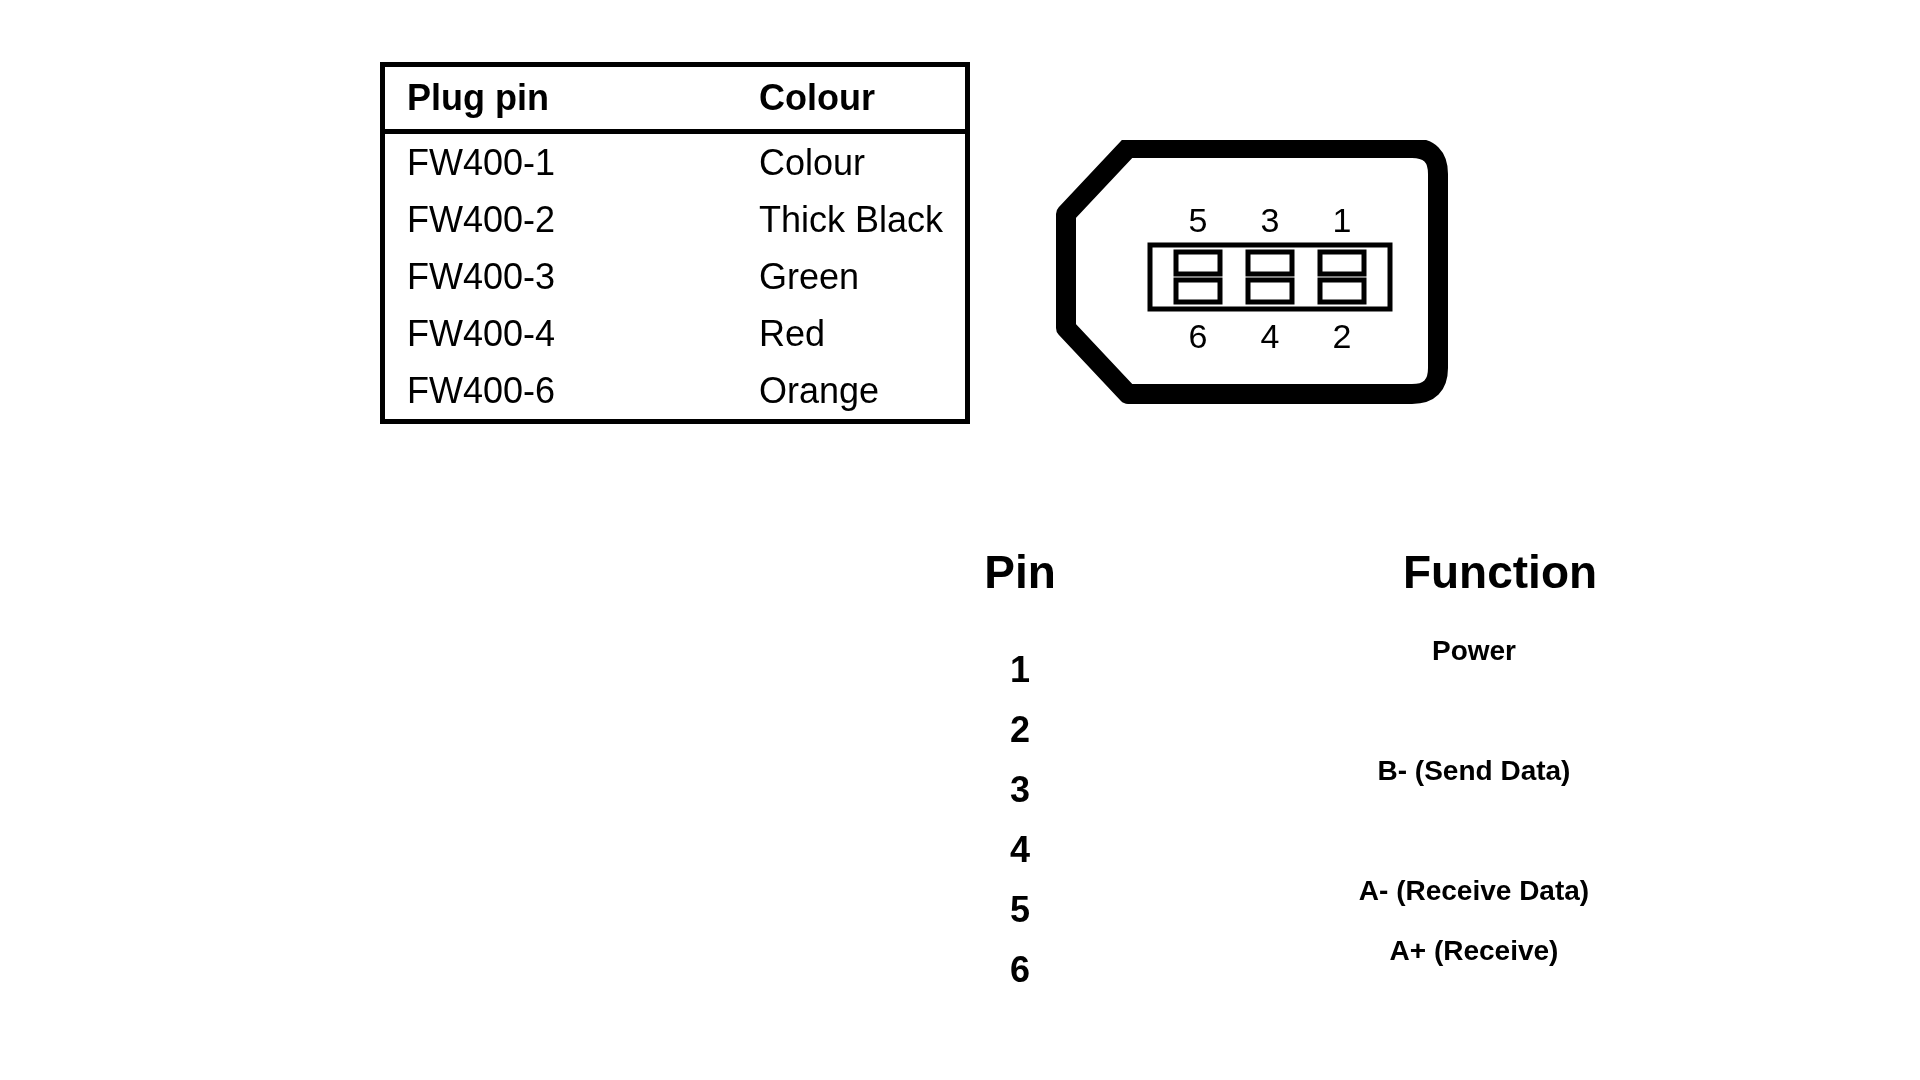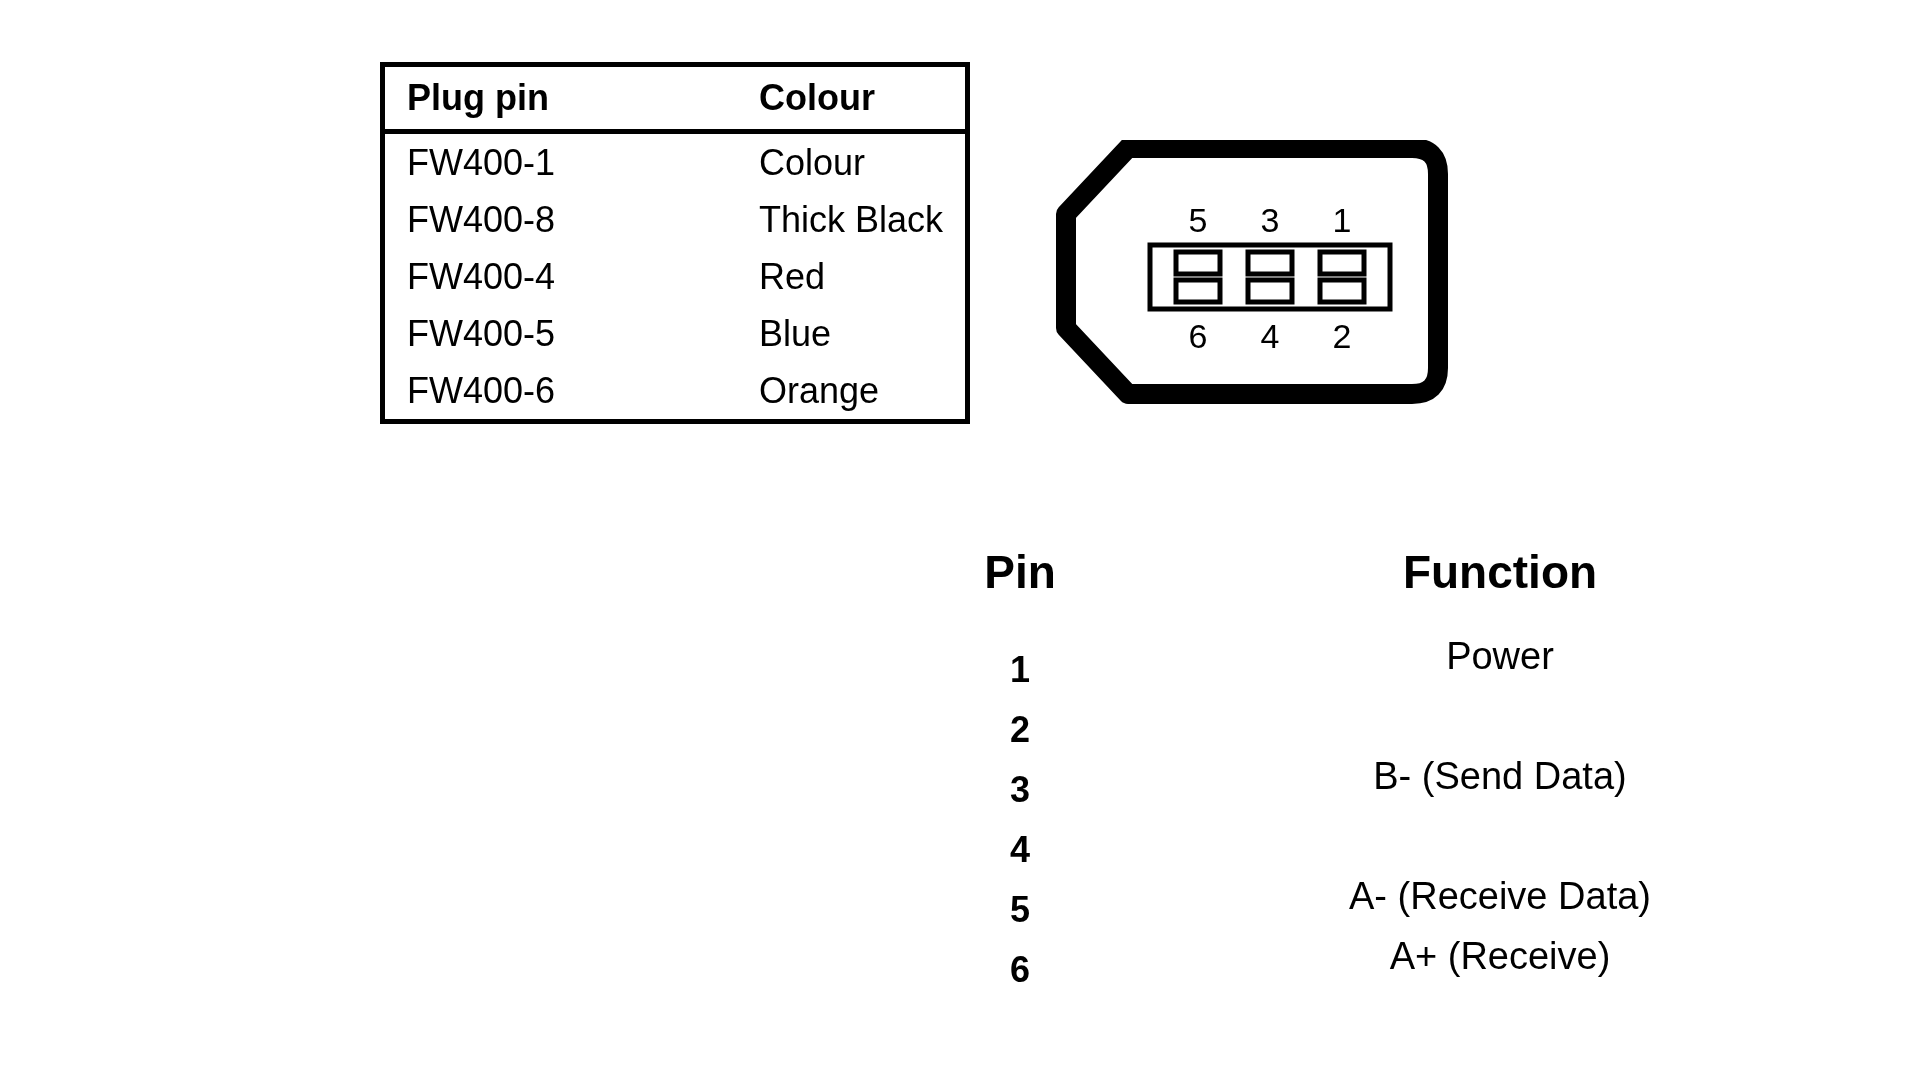--- a/index.html
+++ b/index.html
@@ -101,55 +101,55 @@
     position: absolute;
     left: 160px;
     width: 200px;
     text-align: center;
     font-size: 36px;
     font-weight: bold;
     top: 14px;
   }
   .pf-func {
     position: absolute;
-    left: 490px;
+    left: 464px;
     width: 500px;
     text-align: center;
-    font-size: 38px;
-    font-weight: normal;
+    font-size: 28px;
+    font-weight: bold;
     top: 0px;
   }
 </style>
 </head>
 <body>
 
 <div class="plug-table">
   <table>
     <thead>
       <tr>
         <th class="col-pin">Plug pin</th>
         <th class="col-colour">Colour</th>
       </tr>
     </thead>
     <tbody>
       <tr>
         <td>FW400-1</td>
         <td>Colour</td>
       </tr>
       <tr>
-        <td>FW400-8</td>
+        <td>FW400-2</td>
         <td>Thick Black</td>
+      </tr>
+      <tr>
+        <td>FW400-3</td>
+        <td>Green</td>
       </tr>
       <tr>
         <td>FW400-4</td>
         <td>Red</td>
-      </tr>
-      <tr>
-        <td>FW400-5</td>
-        <td>Blue</td>
       </tr>
       <tr>
         <td>FW400-6</td>
         <td>Orange</td>
       </tr>
     </tbody>
   </table>
 </div>
 
 <div class="connector-wrap">

